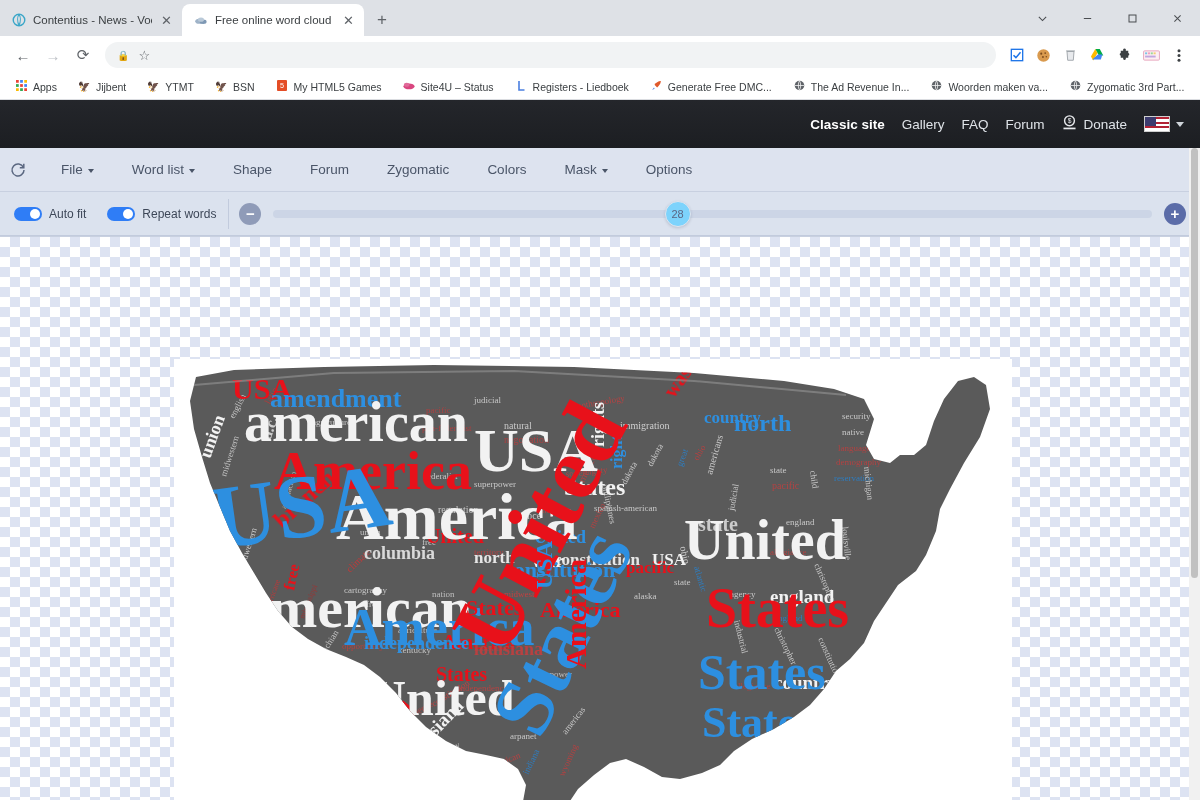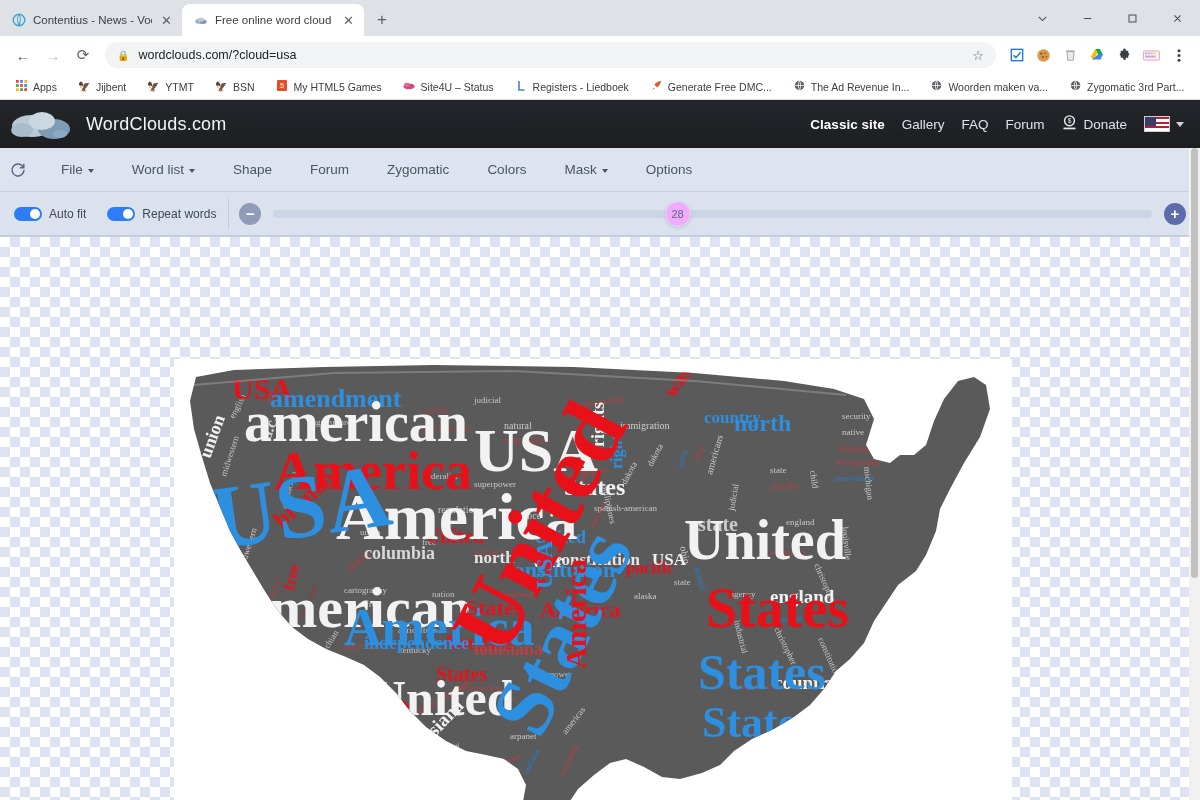--- a/index.html
+++ b/index.html
@@ -154,21 +154,21 @@
     font-size: 15px; font-weight: bold; cursor: pointer; flex: 0 0 22px;
     line-height: 1;
   }
   .circ-btn.plus { background: #5b6ca8; }
   .slider-track {
     flex: 1 1 auto; height: 8px; background: #ccd5e6; border-radius: 4px;
     margin: 0 12px; position: relative; cursor: pointer;
   }
   .slider-thumb {
     position: absolute; top: 50%; transform: translate(-50%,-50%);
-    width: 26px; height: 26px; border-radius: 50%; background: #f0abfc;
+    width: 26px; height: 26px; border-radius: 50%; background: #7dd3fc;
     border: 1px solid #dfe4ee; box-shadow: 0 1px 3px rgba(40,50,80,.18);
     display: flex; align-items: center; justify-content: center;
     font-size: 11px; color: #5b6684; cursor: grab;
   }
 
   
   .canvas-area {
     position: absolute; left: 0; right: 0; top: 136px; bottom: 0;
     background-color: #fff;
     background-image:
@@ -249,21 +249,20 @@
     </div>
   </div>
 </div>
 
 <div class="chrome-toolbar">
   <div class="nav-btn">←</div>
   <div class="nav-btn disabled">→</div>
   <div class="nav-btn">⟳</div>
   <div class="omnibox">
     <span class="lock">🔒</span>
-    <span class="url">wordclouds.com/?cloud=usa</span>
     <span class="star">☆</span>
   </div>
   <div class="ext-icons">
     <div class="ext-icon">
       <svg width="14" height="14" viewBox="0 0 16 16">
           <rect x="1.5" y="1.5" width="13" height="13" fill="#fff" stroke="#1a73e8" stroke-width="1.5"></rect>
           <path d="M4 8.2 L6.8 11 L12 4.8" fill="none" stroke="#1a73e8" stroke-width="1.7"></path>
         </svg>
     </div>
     <div class="ext-icon">
@@ -398,32 +397,20 @@
           <rect x=".8" y="1.2" width="10.4" height="9.6" fill="none" stroke="#5f6368" stroke-width="1"></rect>
           <path d="M4.2 1.4V10.6M5.8 4h3.6M5.8 6h3.6M5.8 8h2.4" stroke="#5f6368" stroke-width=".9"></path>
         </svg></span>
       <span>Leeslijst</span>
     </div>
 </div>
 
 <div class="app">
 
   <div class="app-header">
-    <div class="brand">
-      <div class="brand-logo">
-        <svg width="66" height="34" viewBox="0 0 66 34">
-          <ellipse cx="22" cy="19" rx="20" ry="11" fill="#b9c9d6"></ellipse>
-          <ellipse cx="12" cy="23" rx="11" ry="7" fill="#a9bccb"></ellipse>
-          <ellipse cx="44" cy="22" rx="16" ry="10" fill="#7f9cb5"></ellipse>
-          <ellipse cx="32" cy="14" rx="13" ry="9" fill="#ccd8e1"></ellipse>
-          <ellipse cx="50" cy="27" rx="7" ry="4" fill="#8fa9c0"></ellipse>
-        </svg>
-      </div>
-      <div class="brand-name">WordClouds.com</div>
-    </div>
     <div class="header-nav">
       <a class="bold">Classic site</a>
       <a>Gallery</a>
       <a>FAQ</a>
       <a>Forum</a>
       <div class="donate">
         <span>
           <svg width="17" height="17" viewBox="0 0 18 18">
               <circle cx="9" cy="7.2" r="5.2" fill="none" stroke="#e8eaed" stroke-width="1.5"></circle>
               <text x="9" y="10" font-size="7" fill="#e8eaed" text-anchor="middle" font-family="Liberation Sans">$</text>

